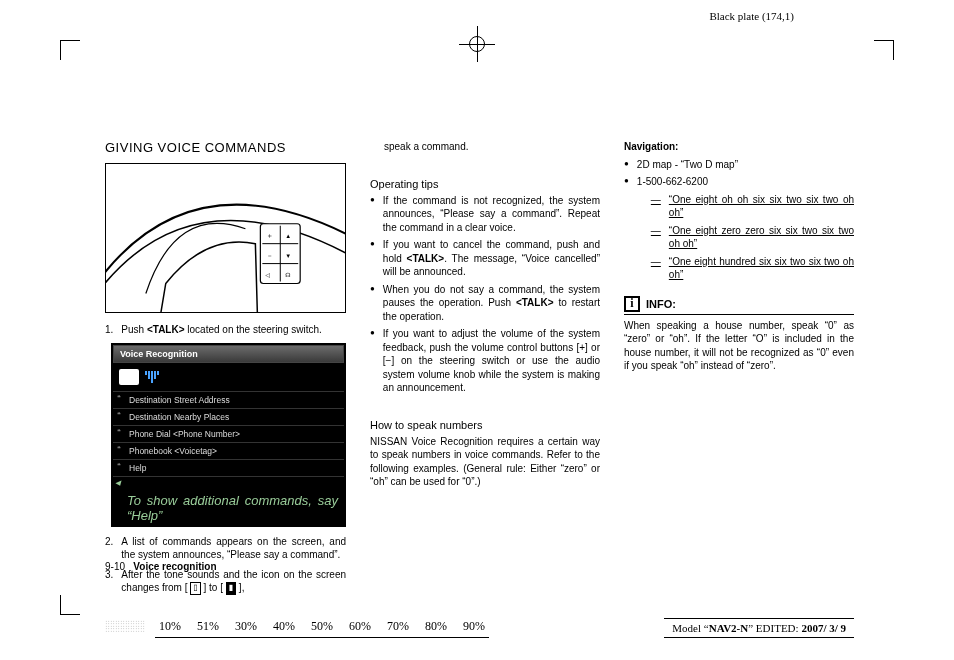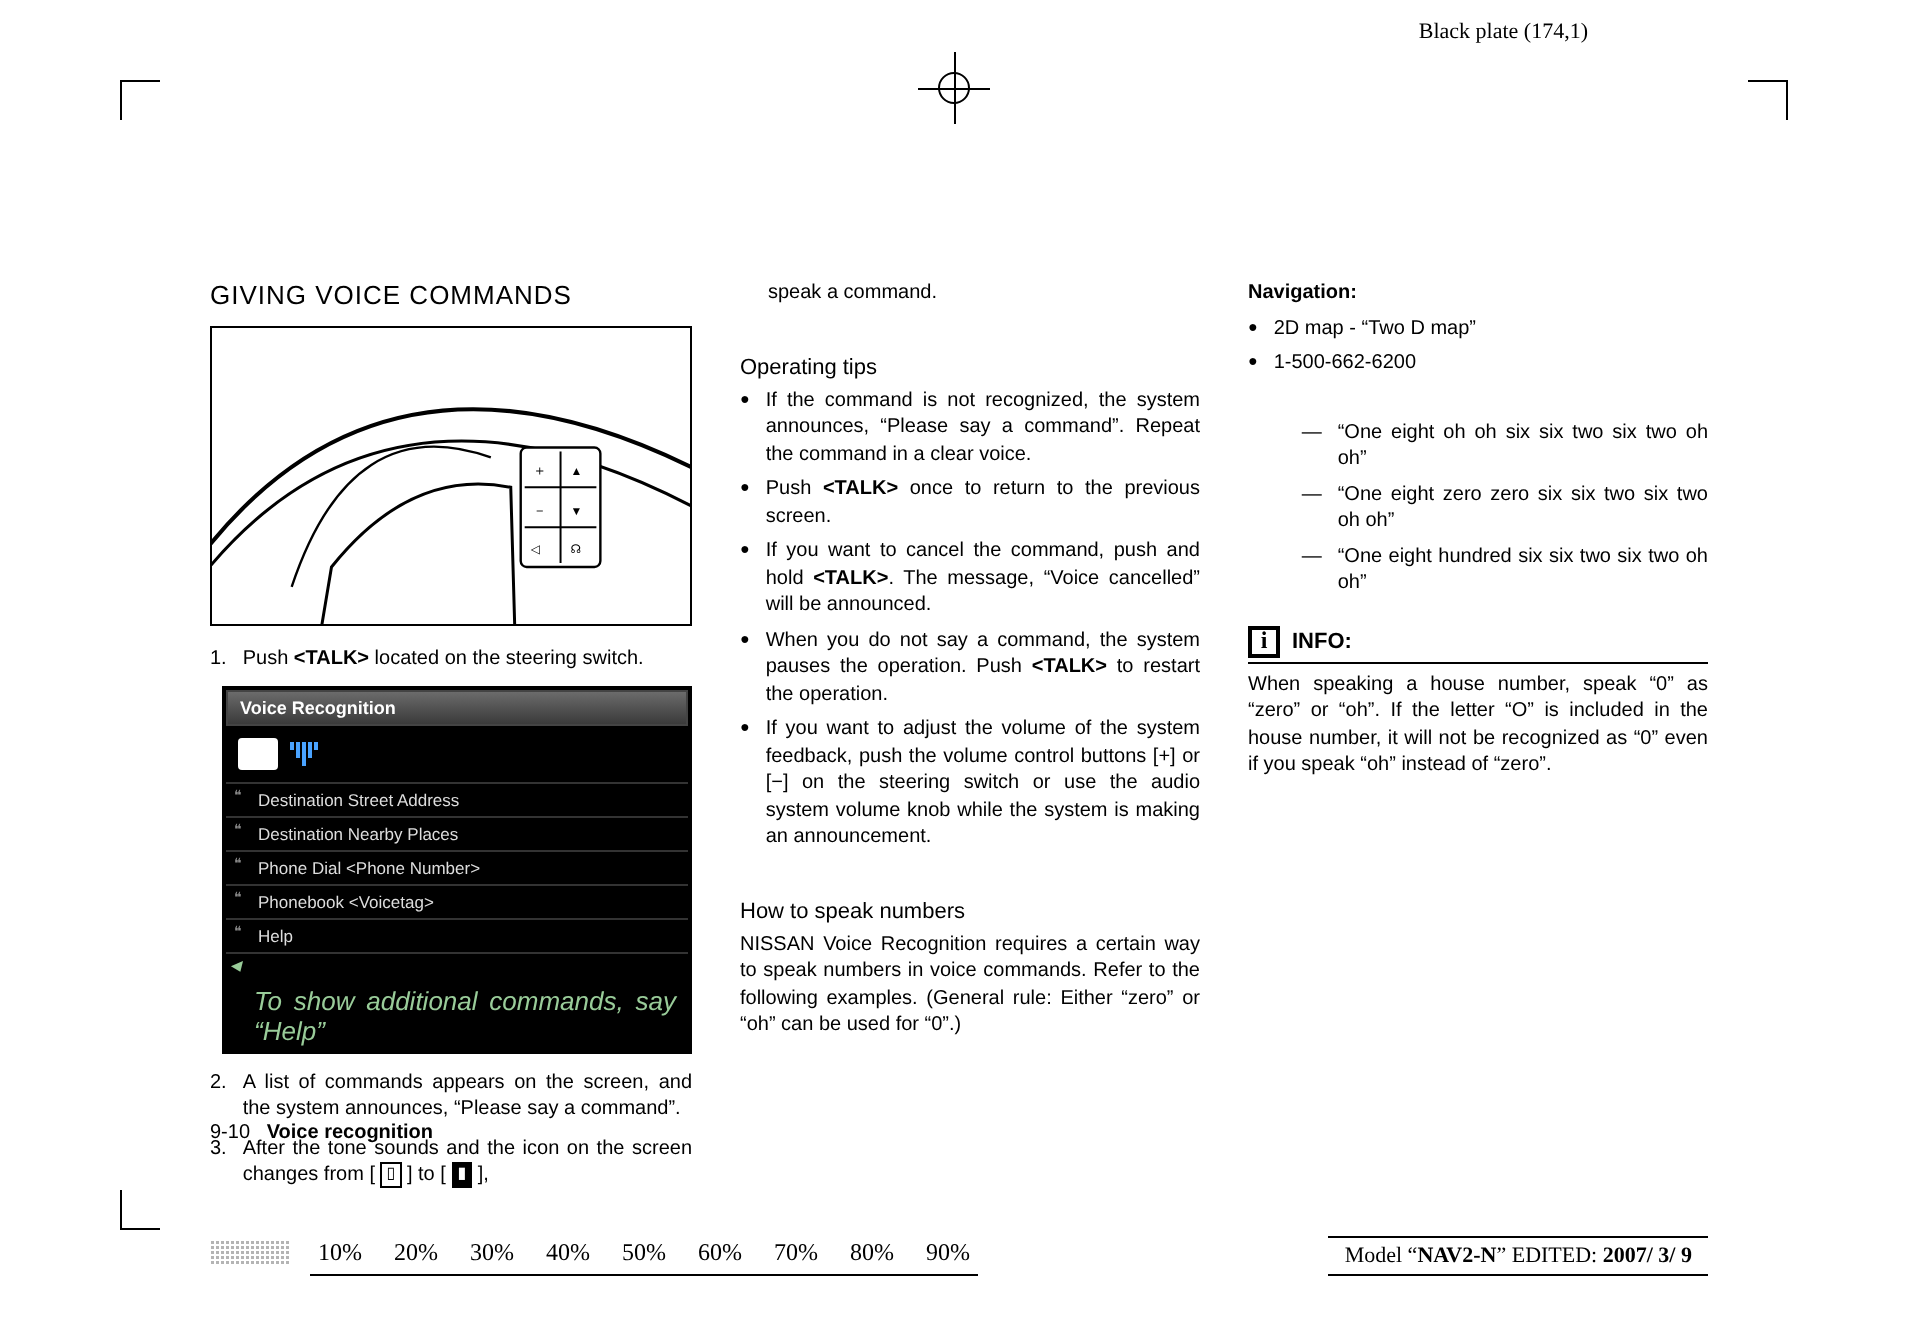--- a/index.html
+++ b/index.html
@@ -99,21 +99,21 @@
   }
   .ol { list-style: none; margin: 0; padding: 0; }
   .ol > li { display: flex; gap: 8px; margin-bottom: 6px; line-height:1.35; text-align: justify;}
   .ol > li .num { flex: 0 0 auto; }
   .ol > li .txt { flex: 1; }
   .ul { list-style: none; margin: 0 0 6px 0; padding: 0; }
   .ul > li { display:flex; gap:8px; margin-bottom:4px; line-height:1.35; text-align: justify; justify-content: flex-end;}
   .ul > li::before { content:"●"; font-size:8px; line-height:1.6; color:#000; }
   .ul.dash > li::before { content:"—"; font-size:10px; line-height:1.35; }
   .ul .li-body { flex:1; }
-  .nested { margin-left: 14px; margin-top:21px;}
+  .nested { margin-left: 14px; margin-top:4px;text-decoration:underline;}
   .vr-screenshot {
     background: #000;
     color: #fff;
     font-size: 8.5px;
     padding: 2px;
     margin: 0 0 8px 6px;
     width: 235px;
   }
   .vr-title {
     background: linear-gradient(#6b6b6b, #3a3a3a);
@@ -320,23 +320,20 @@
 
     <div class="col">
       <p style="text-indent:14px">speak a command.</p>
       <div class="h-sub">Operating tips</div>
       <ul class="ul">
         <li>
             <span class="li-body">If the command is not recognized, the system announces, “Please say a com­mand”.
 Repeat the command in a clear voice.</span>
           </li>
         <li>
-            <span class="li-body"><span>Push </span><span class="bold-inline">&lt;TALK&gt;</span><span> once to return to the previous screen.</span></span>
-          </li>
-        <li>
             <span class="li-body"><span>If you want to cancel the command, push and hold </span><span class="bold-inline">&lt;TALK&gt;</span><span>. The message, “Voice cancelled” will be announced.</span></span>
           </li>
         <li>
             <span class="li-body"><span>When you do not say a command, the system pauses the operation. Push </span><span class="bold-inline">&lt;TALK&gt;</span><span> to restart the operation.</span></span>
           </li>
         <li>
             <span class="li-body">If you want to adjust the volume of the system feedback, push the volume control buttons [+] or [−] on the steering switch or use the audio system volume knob while the system is making an announcement.</span>
           </li>
       </ul>
       <div class="h-sub">How to speak numbers</div>
@@ -380,21 +377,21 @@
 
   <div class="page-footer">
     <span>9-10</span>&nbsp;&nbsp;
     <span class="bold-inline">Voice recognition</span>
   </div>
 
   <div class="bottom-bar">
     <div class="dither"></div>
     <div class="pct-row">
       <span>10%</span>
-      <span>20%</span>
+      <span>51%</span>
       <span>30%</span>
       <span>40%</span>
       <span>50%</span>
       <span>60%</span>
       <span>70%</span>
       <span>80%</span>
       <span>90%</span>
     </div>
     <div class="model-box">
       <span>Model “</span><b>NAV2-N</b><span>”  EDITED: </span><b>2007/ 3/ 9</b>

